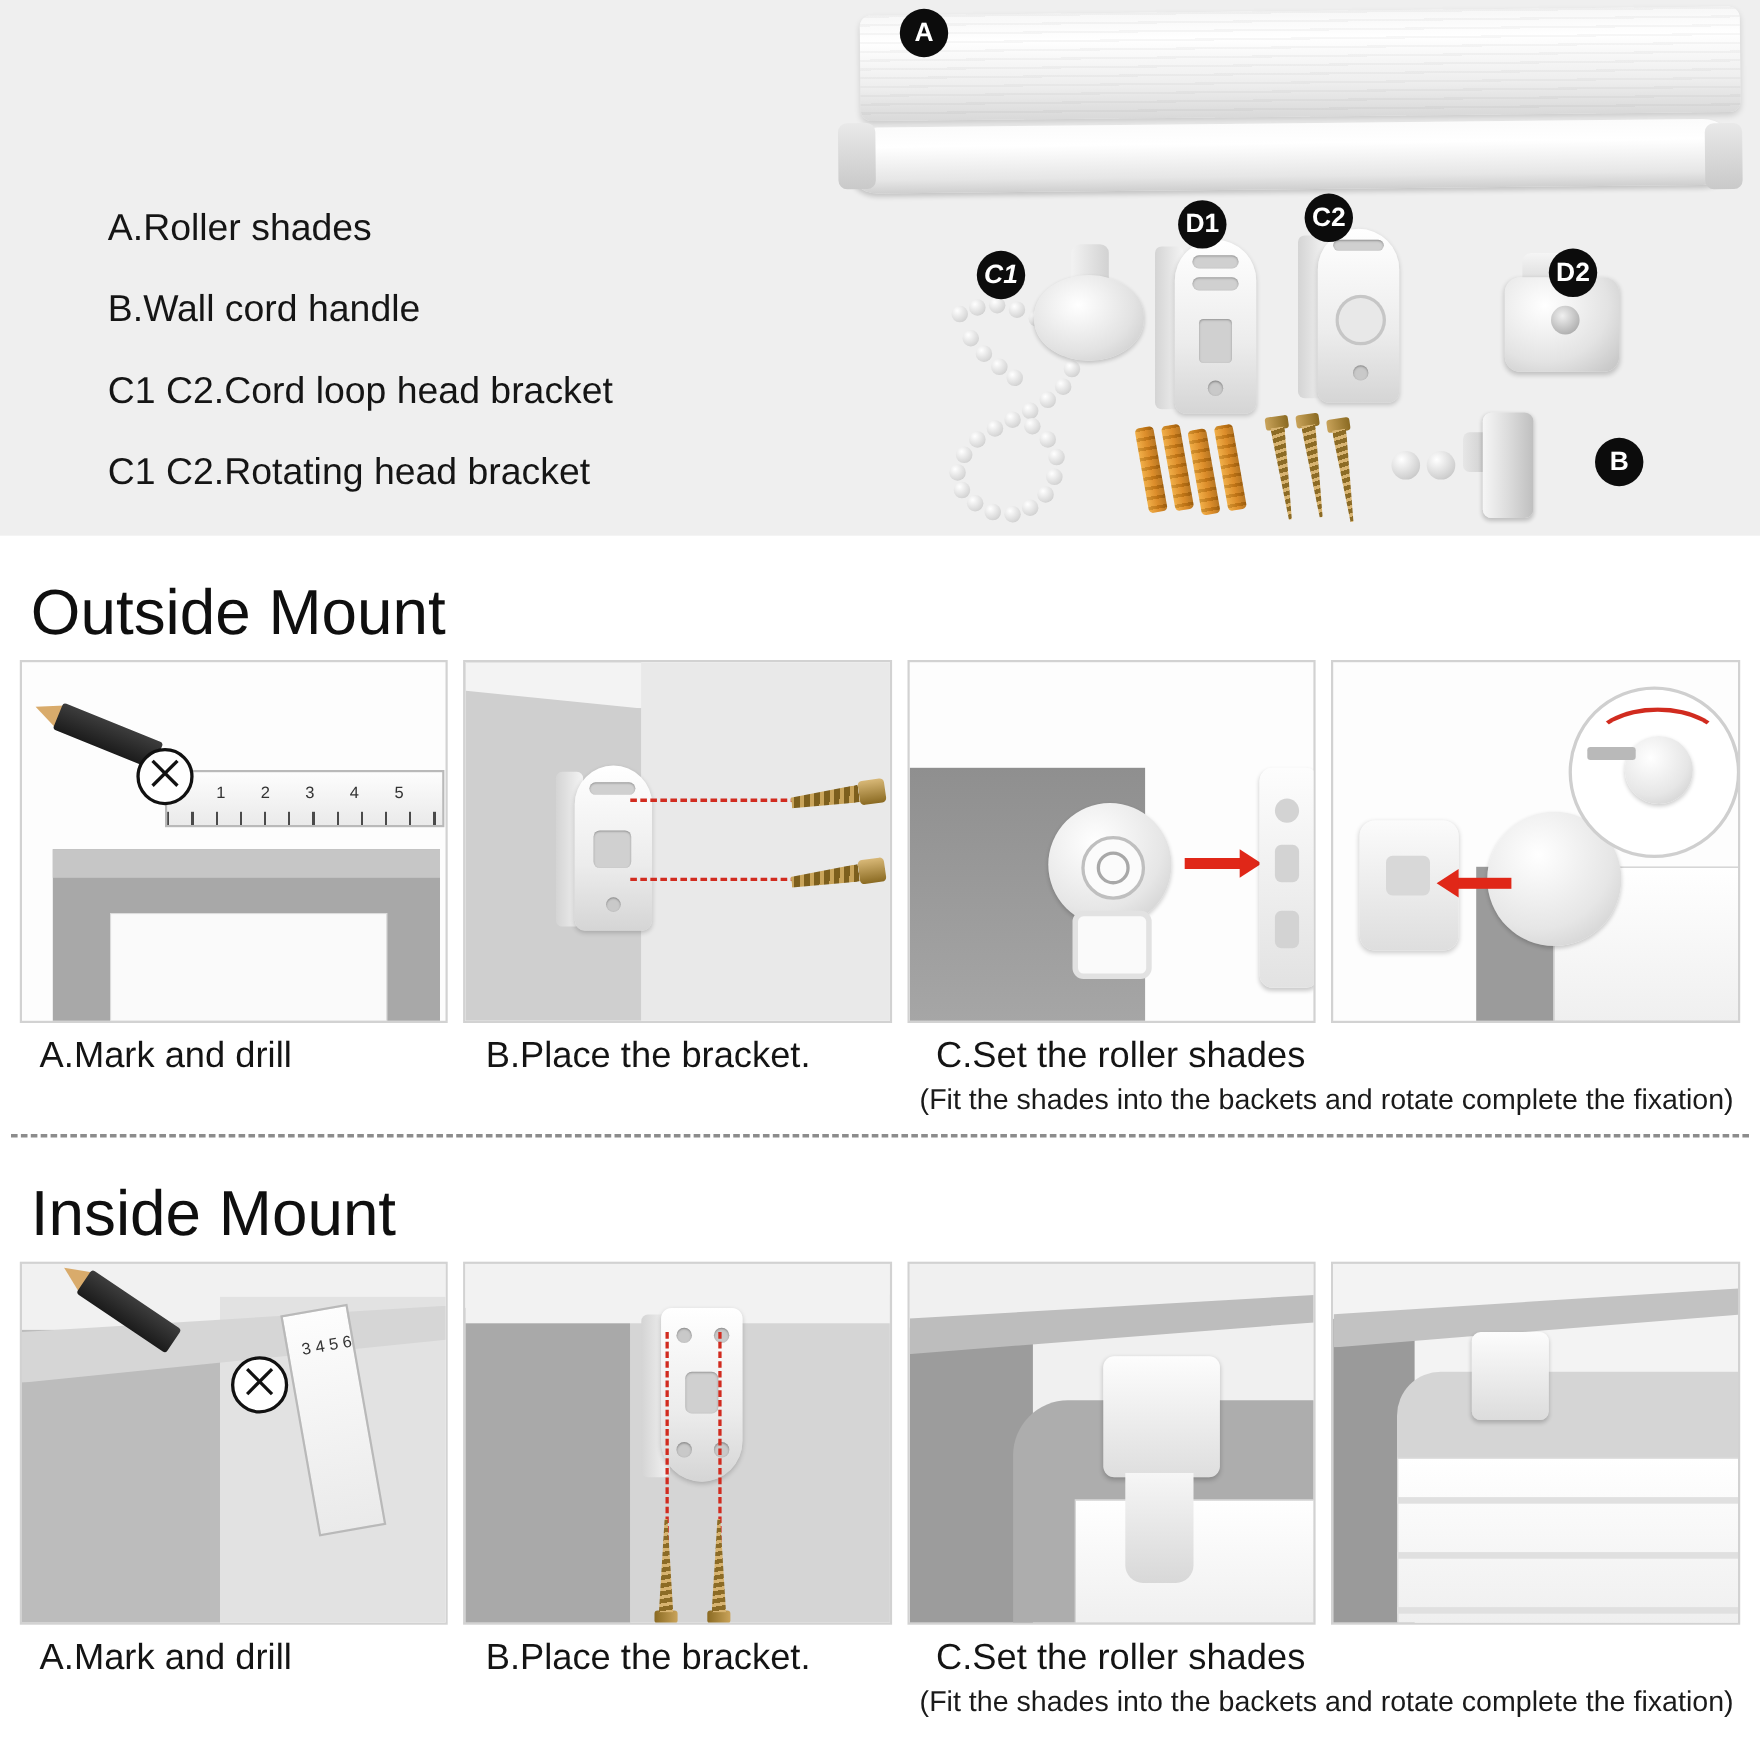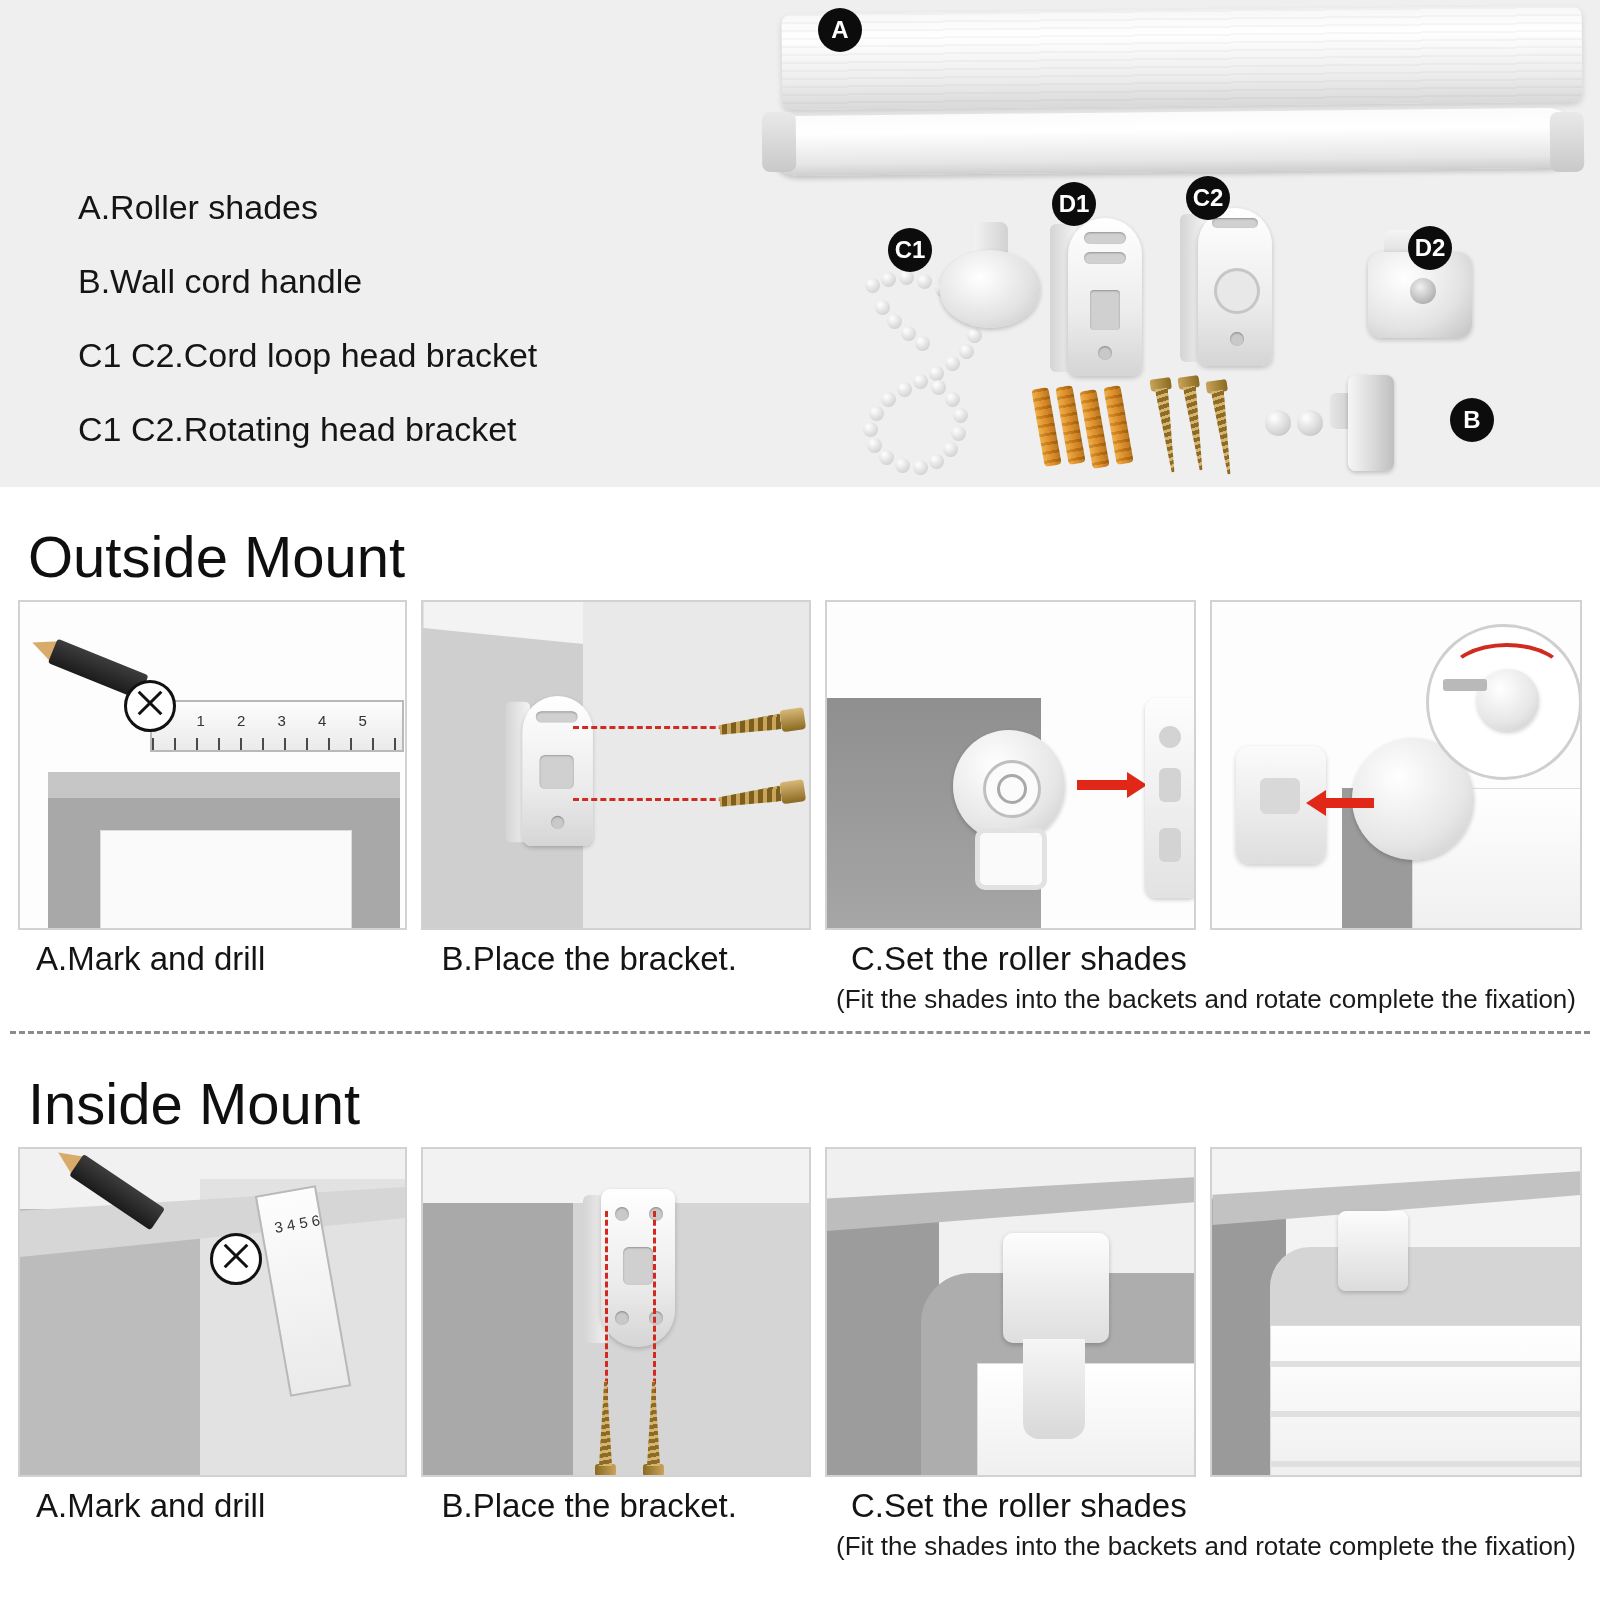--- a/index.html
+++ b/index.html
@@ -38,21 +38,21 @@
   }
   .acc-list {
     position: absolute;
     left: 78px;
     top: 170px;
     font-size: 34px;
     line-height: 74px;
     color: #151515;
     font-family: "Liberation Sans", sans-serif;
   }
-  .acc-list div { white-space: nowrap; }
+  .acc-list div { white-space: nowrap; margin-left: 20px; }
 
   
   .acc-photo {
     position: absolute;
     left: 760px;
     top: 0;
     width: 840px;
     height: 487px;
   }
   
@@ -489,38 +489,38 @@
       <div class="bead" style="left:96px;top:156px"></div>
       <div class="bead" style="left:98px;top:138px"></div>
       <div class="bead" style="left:90px;top:122px"></div>
       <div class="bead" style="left:76px;top:110px"></div>
       <div class="bead" style="left:60px;top:66px"></div>
       <div class="bead" style="left:46px;top:56px"></div>
       <div class="bead" style="left:32px;top:44px"></div>
       <div class="bead" style="left:20px;top:30px"></div>
     </div>
 
-    <div class="badge" style="left:128px; top:228px;">C1</div>
+    <div class="badge" style="left:128px; top:228px;font-style:italic;">C1</div>
 
     <div class="part clutch">
       <div class="stem"></div>
       <div class="ring"></div>
       <div class="disc"></div>
     </div>
 
     <div class="part bracket" style="left:290px; top:218px;">
       <div class="side"></div>
       <div class="plate">
         <div class="slot" style="left:16px; top:14px; width:42px; height:12px;"></div>
         <div class="slot" style="left:16px; top:34px; width:42px; height:12px;"></div>
         <div class="slot" style="left:22px; top:72px; width:30px; height:40px; border-radius:4px;"></div>
         <div class="hole" style="left:30px; top:128px; width:14px; height:14px;"></div>
       </div>
     </div>
-    <div class="badge" style="left:292px; top:182px;">D1</div>
+    <div class="badge" style="left:311px; top:182px;">D1</div>
 
     <div class="part bracket" style="left:420px; top:208px;">
       <div class="side"></div>
       <div class="plate">
         <div class="slot" style="left:14px; top:10px; width:46px; height:10px;"></div>
         <div class="hole" style="left:16px; top:60px; width:46px; height:46px; border-radius:50%; background:#e8e8e8; box-shadow:inset 0 0 0 3px #c6c6c6;"></div>
         <div class="hole" style="left:32px; top:124px; width:14px; height:14px;"></div>
       </div>
     </div>
     <div class="badge" style="left:426px; top:176px;">C2</div>

